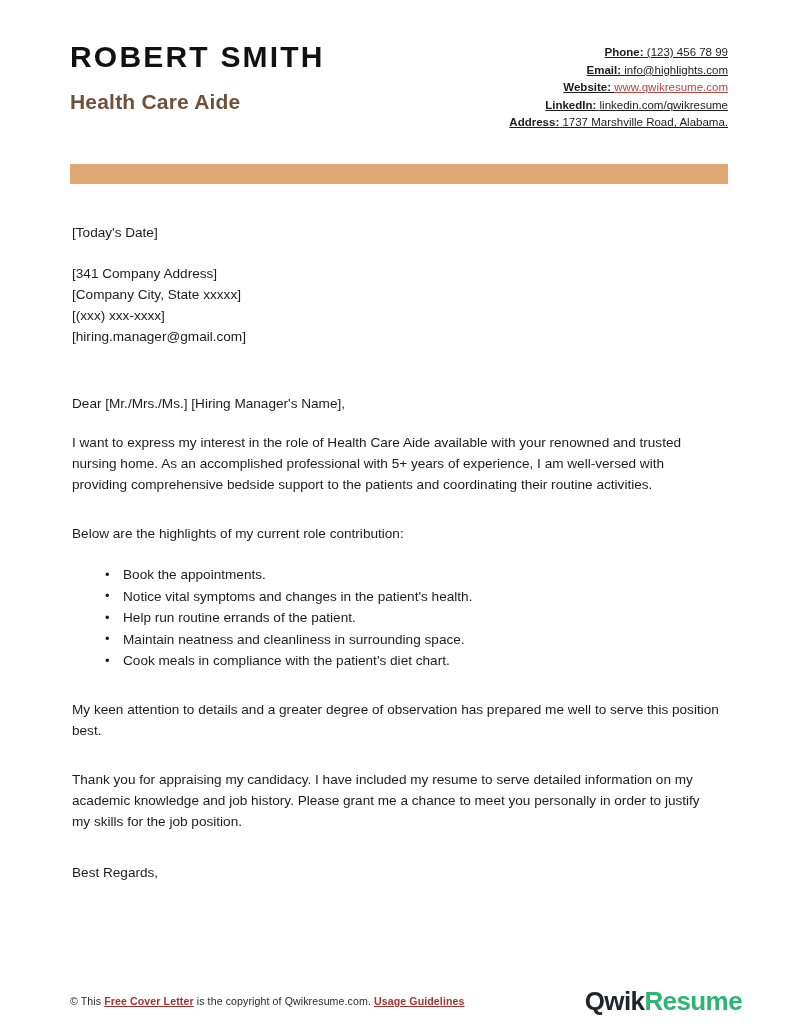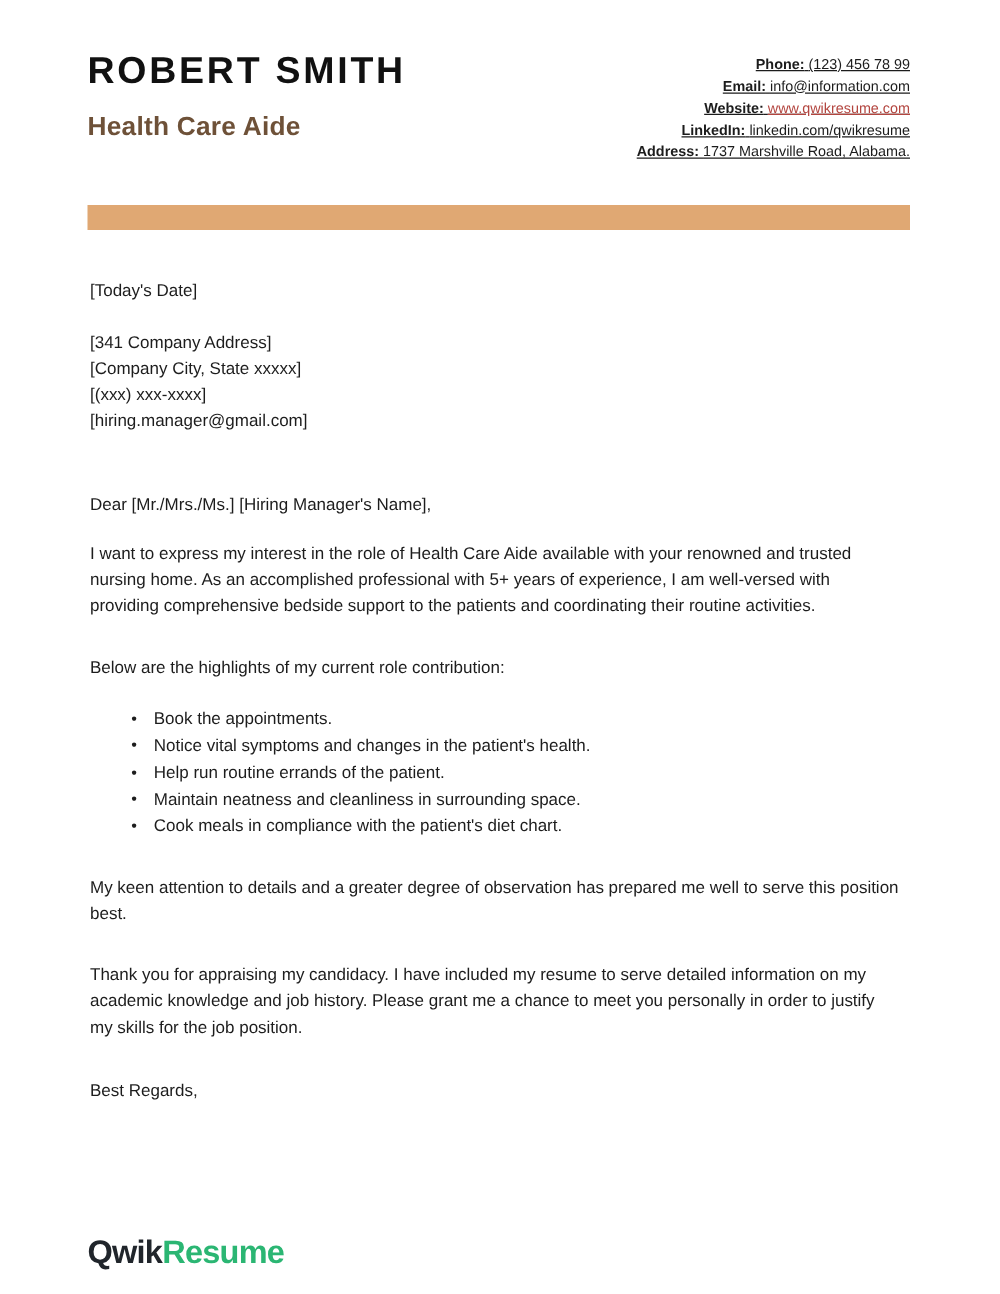--- a/index.html
+++ b/index.html
@@ -171,21 +171,21 @@
       <div class="cand-title">Health Care Aide</div>
     </div>
 
     <div class="contact">
       <div class="row">
         <span class="lbl">Phone:</span>
         <span>(123) 456 78 99</span>
       </div>
       <div class="row">
         <span class="lbl">Email:</span>
-        <span>info@information.com</span>
+        <span>info@highlights.com</span>
       </div>
       <div class="row">
         <span class="lbl">Website:</span>
         <span class="link">www.qwikresume.com</span>
       </div>
       <div class="row">
         <span class="lbl">LinkedIn:</span>
         <span>linkedin.com/qwikresume</span>
       </div>
       <div class="row">
@@ -227,18 +227,21 @@
 
     <div class="blk para-gap">Thank you for appraising my candidacy. I have included my resume to serve detailed information on my academic knowledge and job history. Please grant me a chance to meet you personally in order to justify my skills for the job position.</div>
 
     <div class="signoff">
       <div>Best Regards,</div>
     </div>
 
   </div>
 
   <div class="footer">
+    <div class="copyright">
+      <span>© This </span><span class="flink">Free Cover Letter</span><span> is the copyright of Qwikresume.com. </span><span class="flink">Usage Guidelines</span>
+    </div>
     <div class="brand">
       <span class="qwik">Qwik</span><span class="resume">Resume</span>
     </div>
   </div>
 
 </div>
 
 </body></html>

